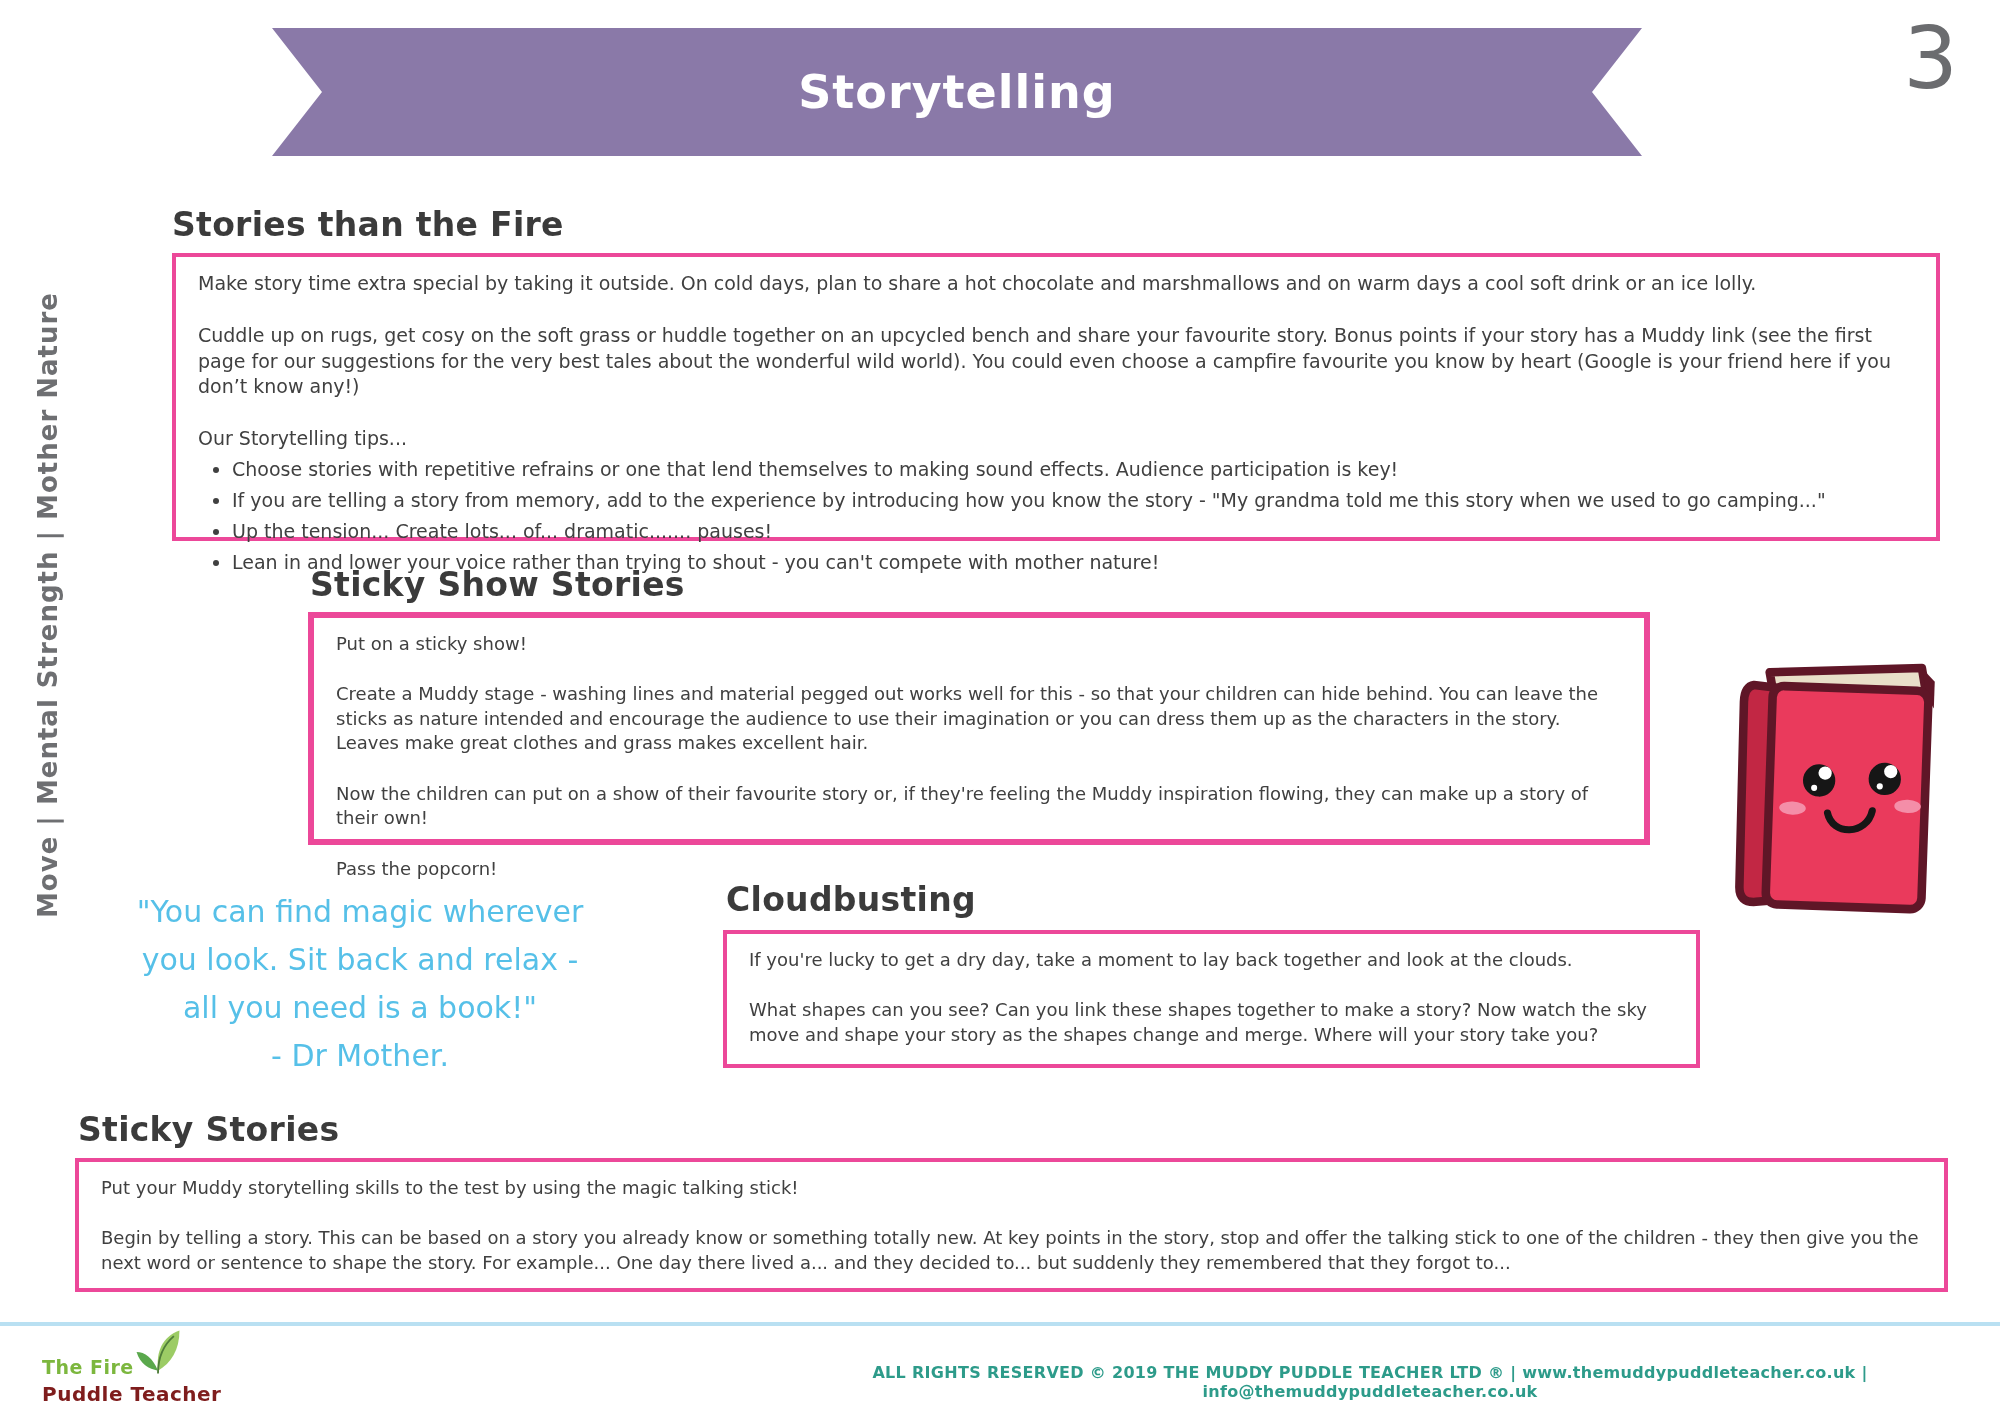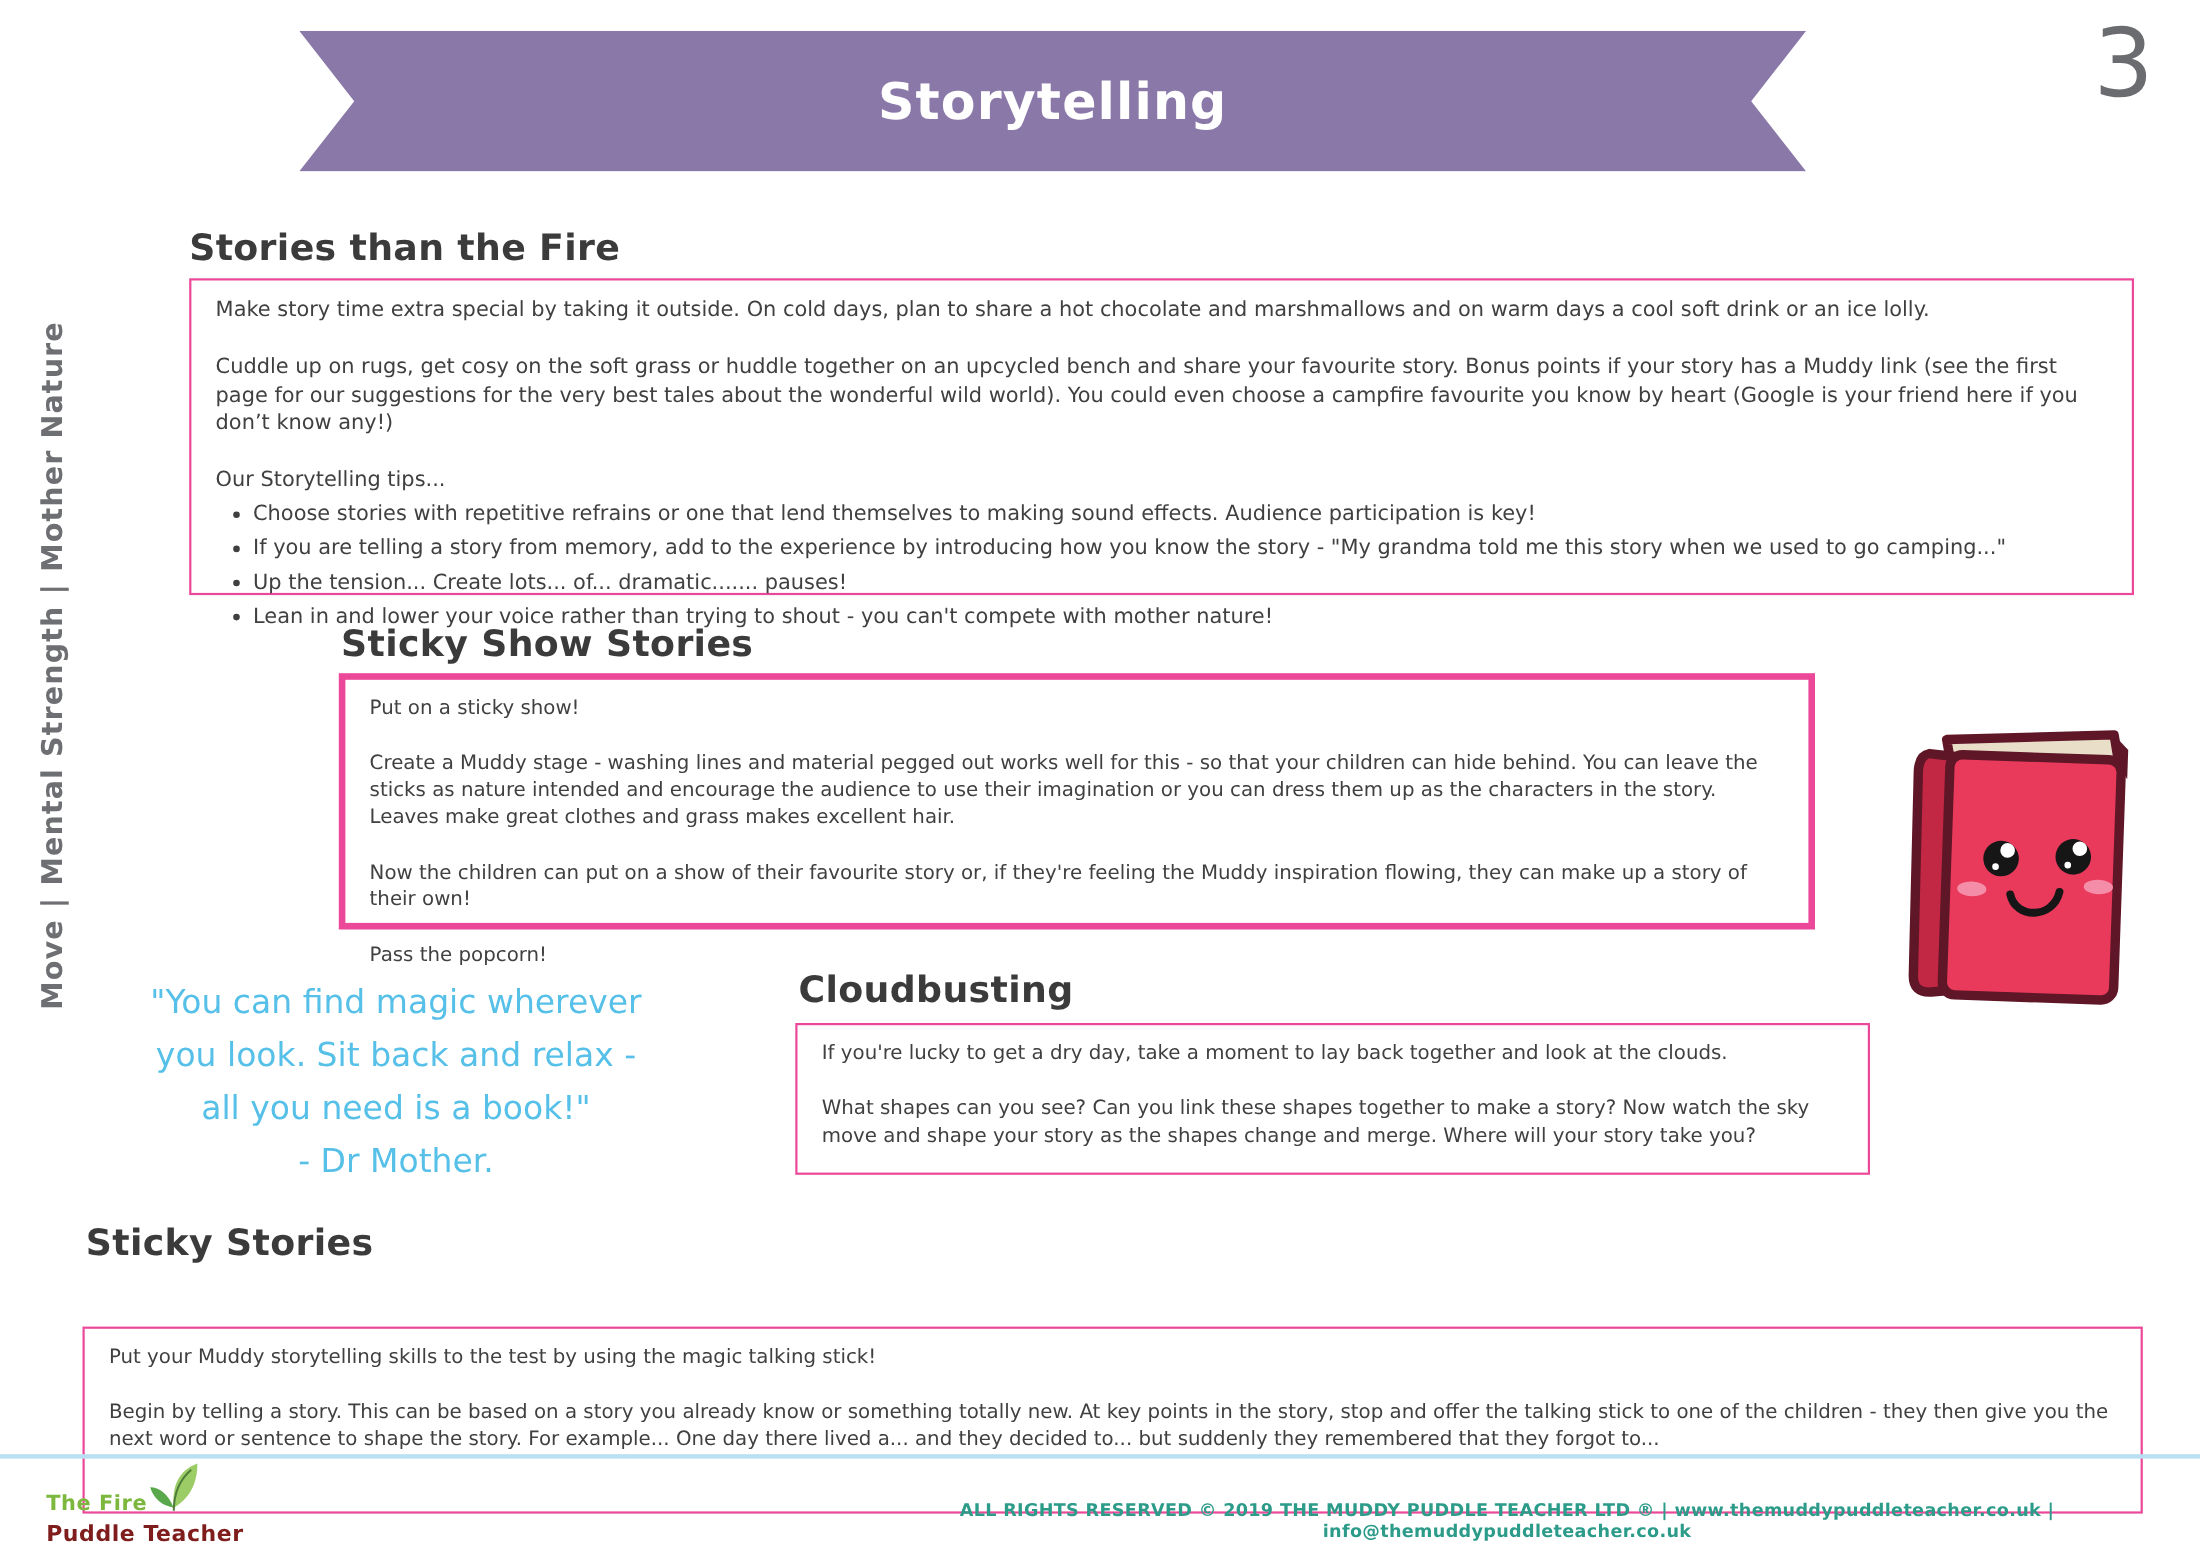--- a/index.html
+++ b/index.html
@@ -25,33 +25,33 @@
   .sidebar-text {
     position: absolute; left: -292px; top: 575px; width: 680px; height: 60px;
     transform: rotate(-90deg);
     text-align: center; font-size: 26px; font-weight: bold; color: #6e6f72; letter-spacing: 1px;
     line-height: 60px; white-space: nowrap;
   }
 
   .section-heading { position: absolute; font-size: 33px; font-weight: 600; color: #3b3b3b; letter-spacing: 0.3px; }
 
   .text-box {
-    position: absolute; background: #ffffff; border: 2px solid #ec4899;
+    position: absolute; background: #ffffff; border: 4px solid #ec4899;
     padding: 14px 22px; font-size: 19px; line-height: 1.36; color: #404040;
   }
   .text-box p { margin: 0 0 26px 0; }
   .text-box p:last-child { margin-bottom: 0; }
   .text-box p.tight { margin-bottom: 2px; }
   .text-box ul { margin: 0; padding-left: 34px; }
   .text-box li { margin: 5px 0; }
 
   #fire-box   { left: 172px; top: 253px; width: 1768px; height: 288px; }
   #sticky-show-box { left: 308px; top: 612px; width: 1342px; height: 233px; border-width: 6px; font-size: 18px; }
   #cloud-box  { left: 723px; top: 930px; width: 977px; height: 138px; font-size: 18px; }
-  #sticky-stories-box { left: 75px; top: 1158px; width: 1873px; height: 170px; font-size: 18px; margin-top: 48px; }
+  #sticky-stories-box { left: 75px; top: 1158px; width: 1873px; height: 134px; font-size: 18px; }
 
   #fire-heading   { left: 172px; top: 205px; }
   #sticky-show-heading { left: 310px; top: 565px; }
   #cloud-heading  { left: 726px; top: 880px; }
   #sticky-stories-heading { left: 78px; top: 1110px; }
 
   
   .quote {
     position: absolute; left: 80px; top: 888px; width: 560px;
     text-align: center; color: #56c0e8; font-size: 30px; font-weight: 500; line-height: 1.6;

